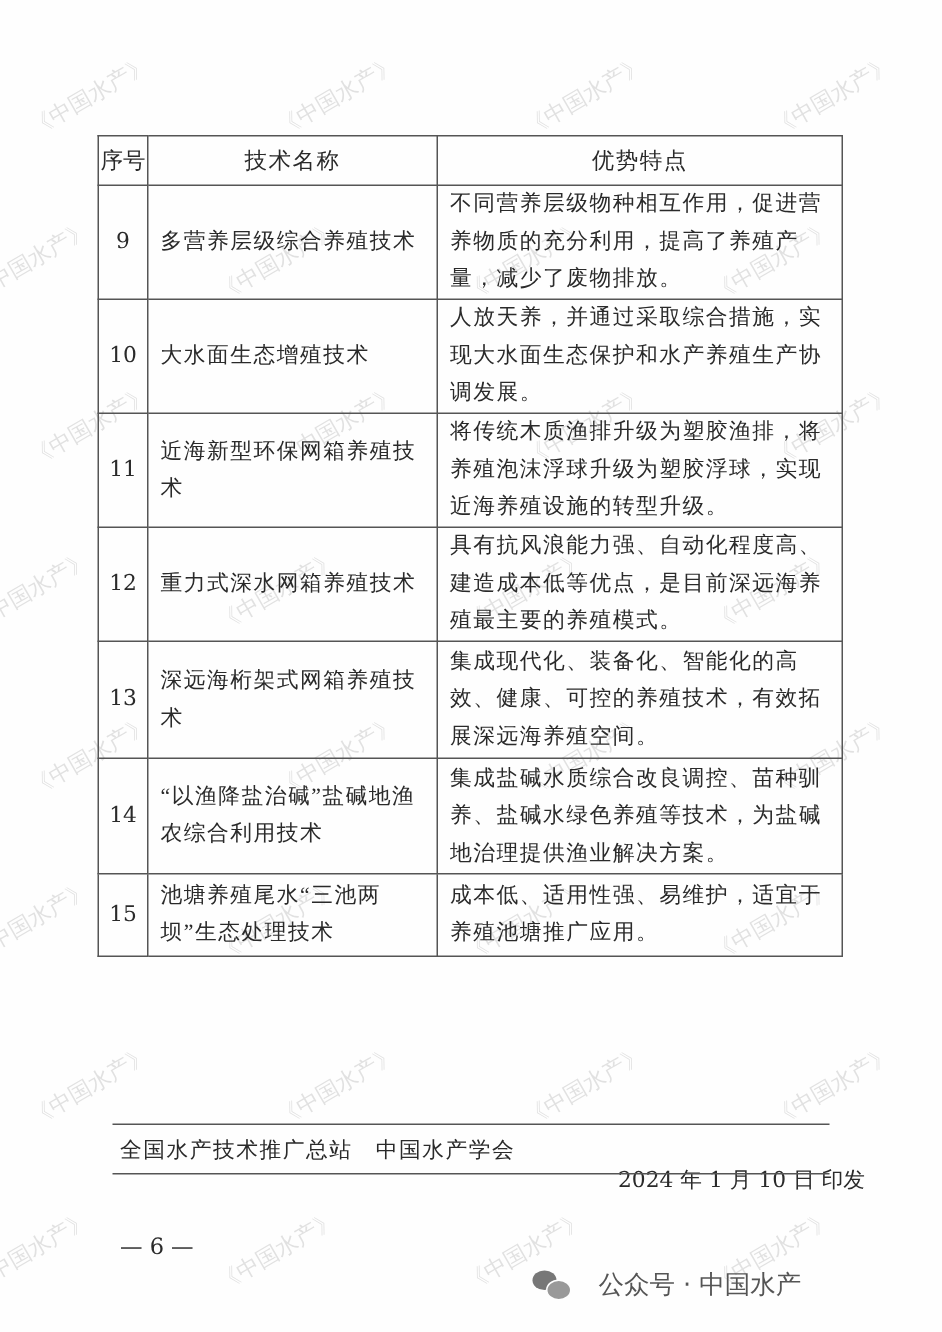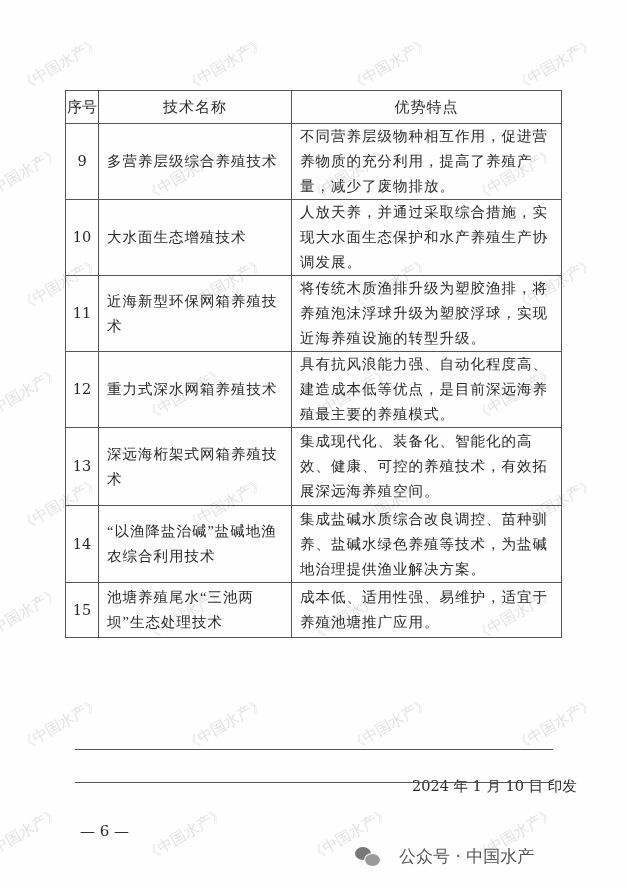--- a/index.html
+++ b/index.html
@@ -100,20 +100,21 @@
     <tr style="height:55px">
       <td class="c1">15</td>
       <td class="c2">池塘养殖尾水“三池两坝”生态处理技术</td>
       <td class="c3">成本低、适用性强、易维护，适宜于养殖池塘推广应用。</td>
     </tr>
   </tbody>
 </table>
 
 <div class="rule" style="top:749px"></div>
 <div class="footer">
+  <span>全国水产技术推广总站　中国水产学会</span>
   <span class="date">2024 年 1 月 10 日  印发</span>
 </div>
 <div class="rule" style="top:782px"></div>
 
 <div class="pageno">— 6 —</div>
 
 <div class="brand">
   <span class="wechat">
       <span class="b1"></span>
       <span class="b2"></span>

